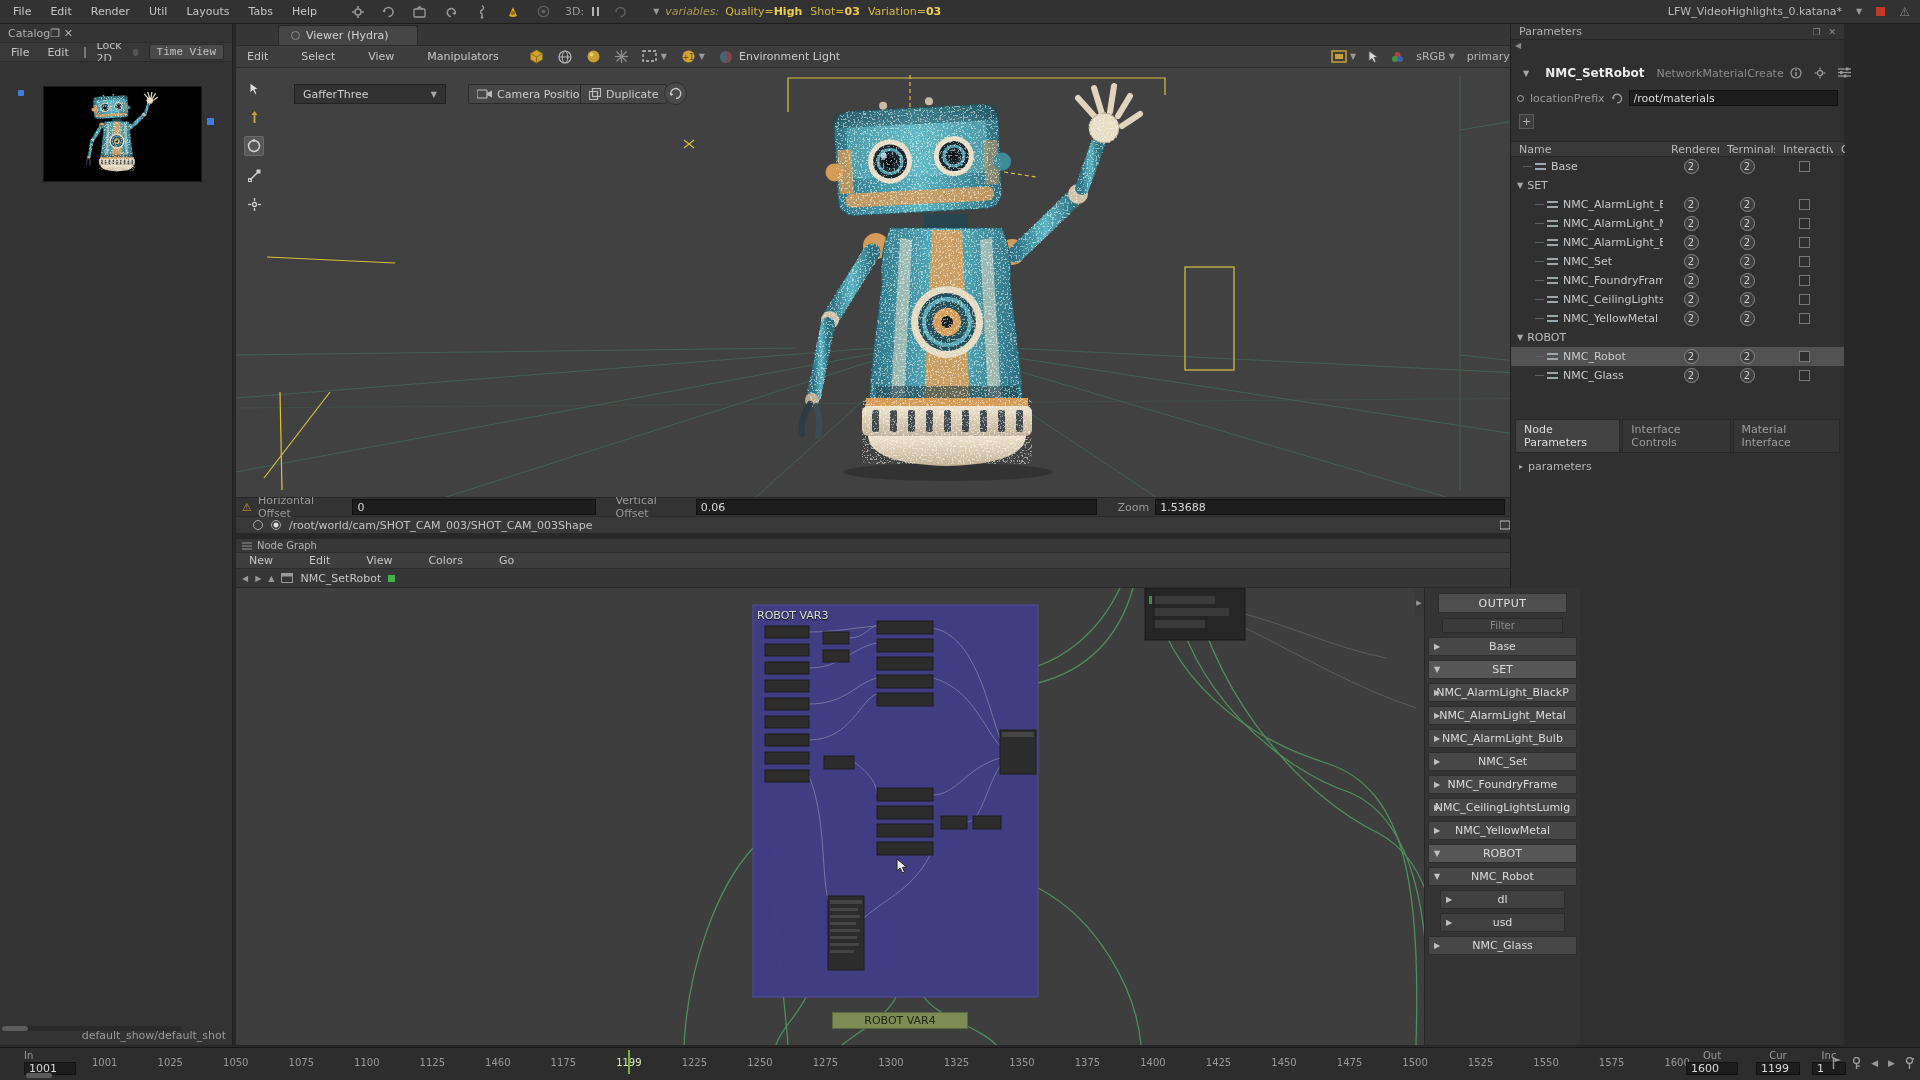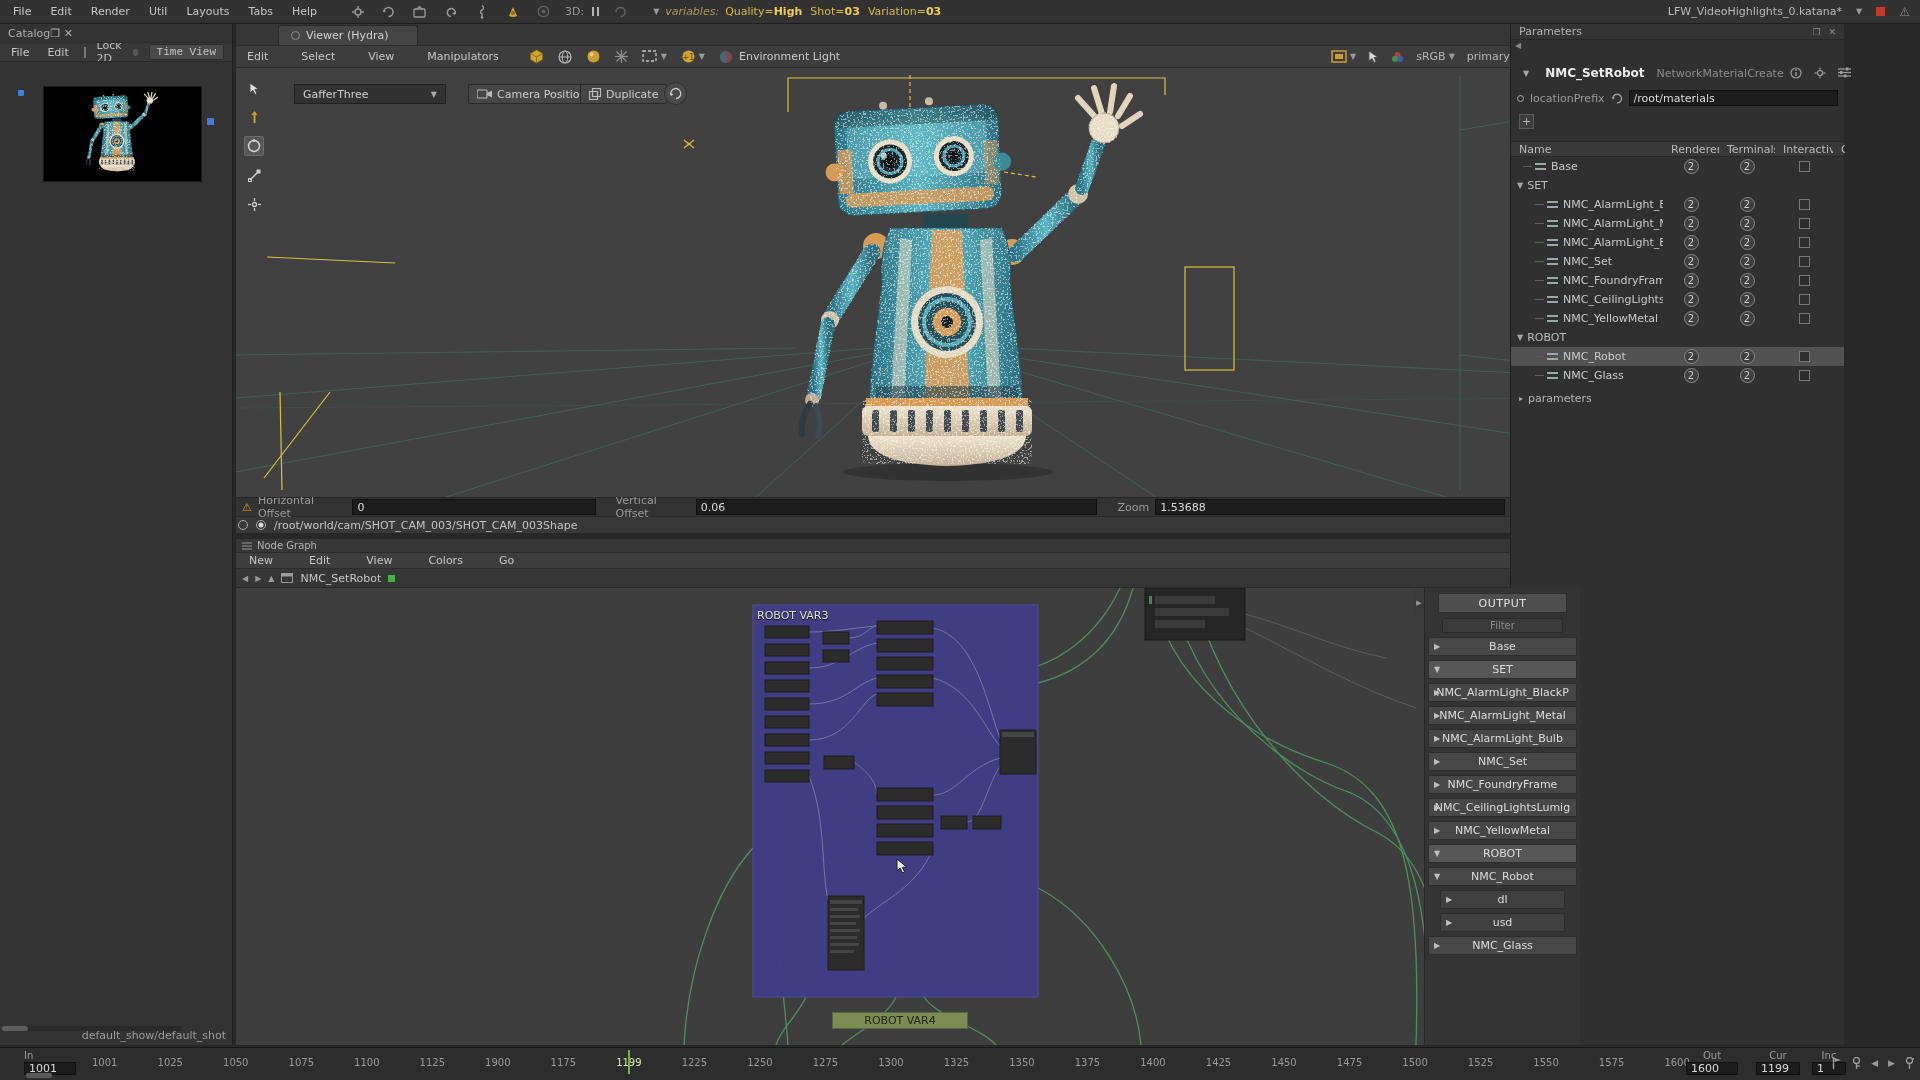--- a/index.html
+++ b/index.html
@@ -53,21 +53,21 @@
   #viewer-toolbar .right { margin-left:auto; display:flex; align-items:center; gap:12px; color:#b5b5b5; }
   #viewport { position:relative; width:1344px; height:429px; background:#414141; overflow:hidden; }
   .tool-col { position:absolute; left:8px; top:10px; display:flex; flex-direction:column; gap:9px; z-index:5; }
   .tool-col .ticon { width:20px; height:20px; display:flex; align-items:center; justify-content:center; color:#cfcfcf; }
   .ticon.active { background:#575757; border:1px solid #6a6a6a; border-radius:2px; }
   .gaffer-dd { position:absolute; left:58px; top:16px; width:152px; height:20px; background:#323232; border:1px solid #222; color:#cfcfcf; display:flex; align-items:center; padding:0 8px; z-index:5; }
   .gaffer-dd .arrow { margin-left:auto; font-size:8px; color:#aaa; }
   .float-btn { position:absolute; top:16px; height:20px; z-index:5; }
   .round-btn { position:absolute; left:428px; top:14px; width:23px; height:23px; border-radius:50%; background:#4a4a4a; border:1px solid #2d2d2d; color:#ccc; display:flex; align-items:center; justify-content:center; z-index:5; }
   .vrow1 { height:19px; background:#333333; border-top:1px solid #262626; display:flex; align-items:center; padding:0 6px; gap:6px; }
-  .vrow2 { height:17px; background:#383838; border-top:1px solid #2a2a2a; display:flex; align-items:center; padding:0 2px; gap:8px; color:#c3c3c3; }
+  .vrow2 { height:17px; background:#383838; border-top:1px solid #2a2a2a; display:flex; align-items:center; padding:0 17px; gap:8px; color:#c3c3c3; }
   .vrow1 label, .vrow2 label { color:#9a9a9a; }
   .circ-icon { width:10px; height:10px; border:1px solid #aaa; border-radius:50%; display:inline-block; }
   .circ-icon.filled { background:radial-gradient(circle,#ddd 0 2px,transparent 3px); }
 
   
   #nodegraph { position:absolute; left:236px; top:539px; width:1344px; height:506px; background:#3a3a3a; }
   #ng-title { height:14px; background:#373737; border-bottom:1px solid #2b2b2b; display:flex; align-items:center; padding:0 6px; color:#b3b3b3; font-size:10px; }
   #ng-menus-row { height:16px; background:#3e3e3e; border-bottom:1px solid #2c2c2c; display:flex; align-items:center; padding:0 10px; gap:14px; }
   #ng-crumb { height:19px; background:#363636; border-bottom:1px solid #2a2a2a; display:flex; align-items:center; padding:0 6px; gap:7px; color:#c5c5c5; }
   .crumb-green { width:7px; height:7px; background:#45b045; display:inline-block; }
@@ -1051,39 +1051,44 @@
         </span>
         <span class="pcell ctr">
           <span class="badge">2</span>
         </span>
         <span class="pcell ctr">
           <span class="cb"></span>
         </span>
         <span class="pcell"></span>
       </div>
     </div>
+  <div id="param-tabs">
+      <div class="ptab active">Node Parameters</div>
+      <div class="ptab">Interface Controls</div>
+      <div class="ptab">Material Interface</div>
+    </div>
   <div class="psec">
     <span class="texp">▸</span>
     <span>parameters</span>
   </div>
 </div>
 
 <div id="timeline">
   <div class="tl-group" style="left:24px">
     <label style="align-self:flex-start">In</label>
     <input class="field" style="height: 13px;" value="1001">
   </div>
   <div id="ticks">
       <span class="tick">1001</span>
       <span class="tick">1025</span>
       <span class="tick">1050</span>
       <span class="tick">1075</span>
       <span class="tick">1100</span>
       <span class="tick">1125</span>
-      <span class="tick">1900</span>
+      <span class="tick">1460</span>
       <span class="tick">1175</span>
       <span class="tick cur"><span class="playhead"></span>1199</span>
       <span class="tick">1225</span>
       <span class="tick">1250</span>
       <span class="tick">1275</span>
       <span class="tick">1300</span>
       <span class="tick">1325</span>
       <span class="tick">1350</span>
       <span class="tick">1375</span>
       <span class="tick">1400</span>

